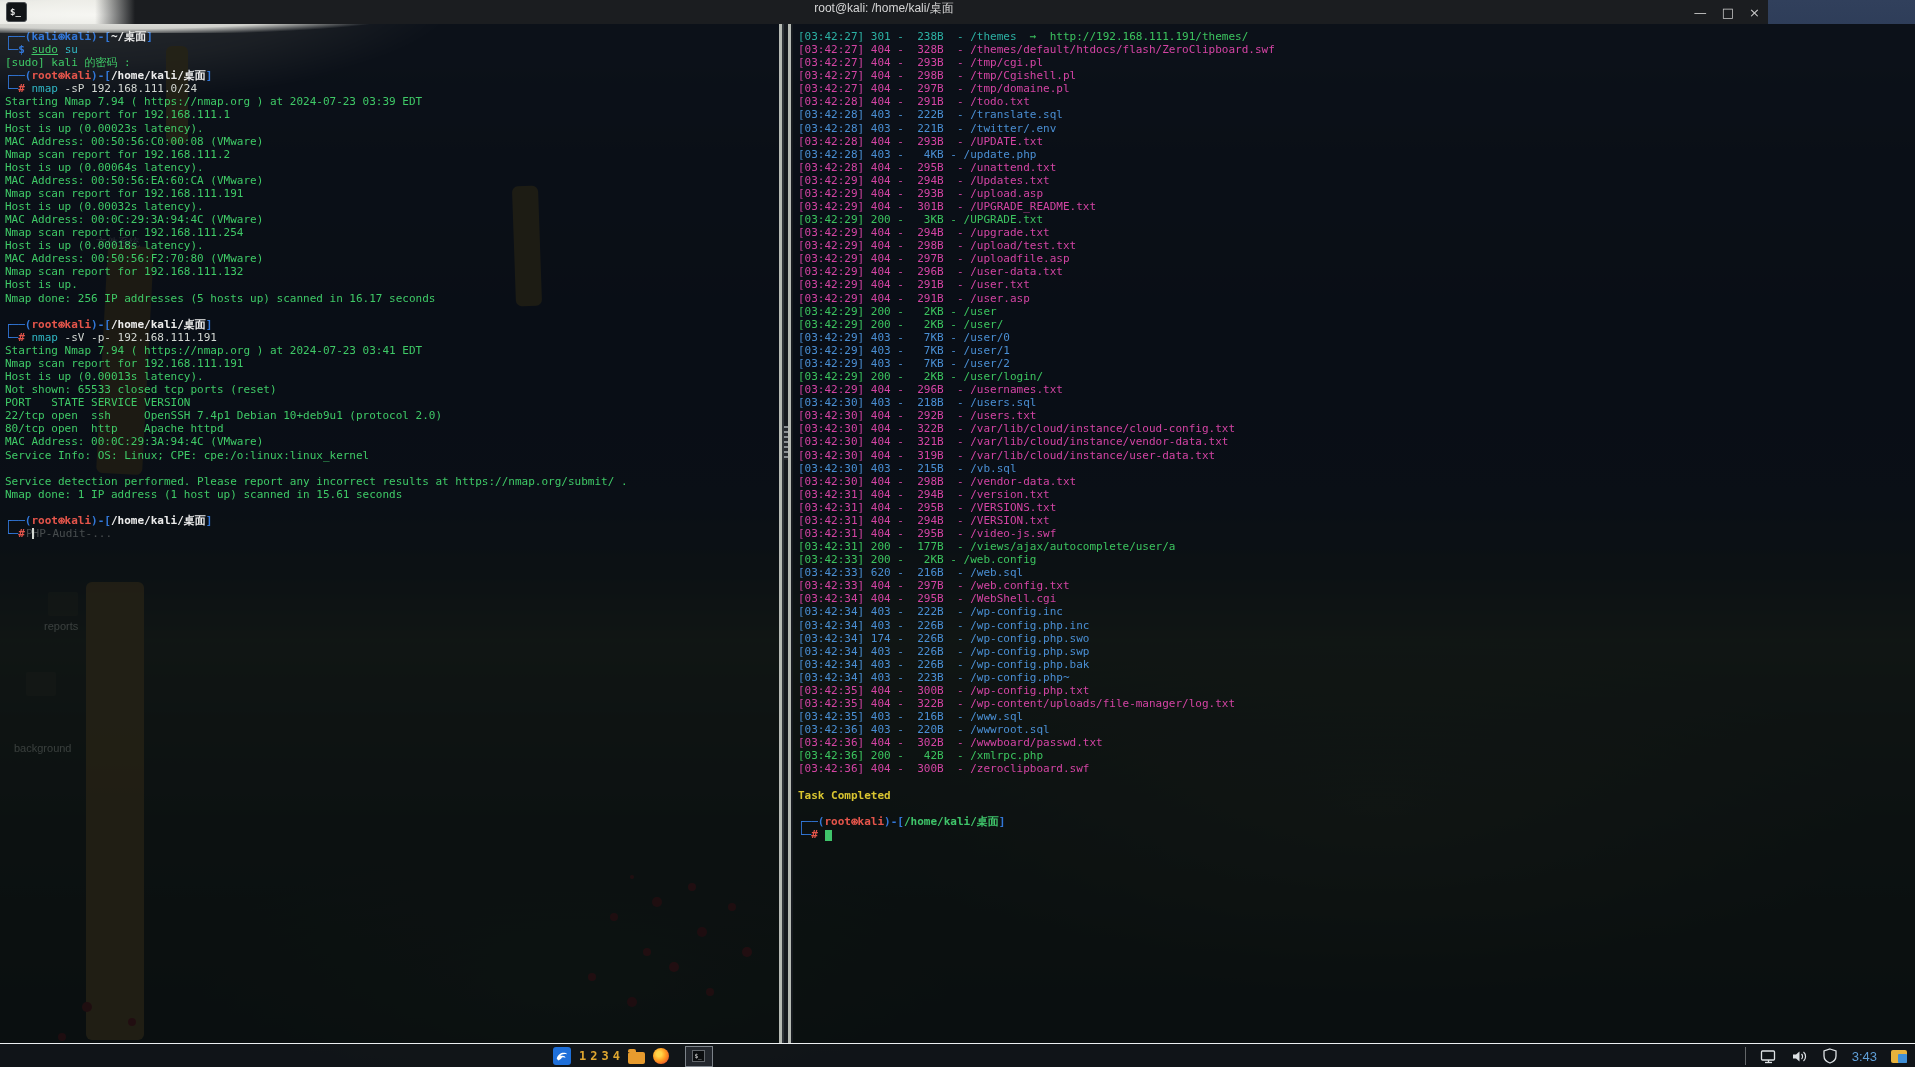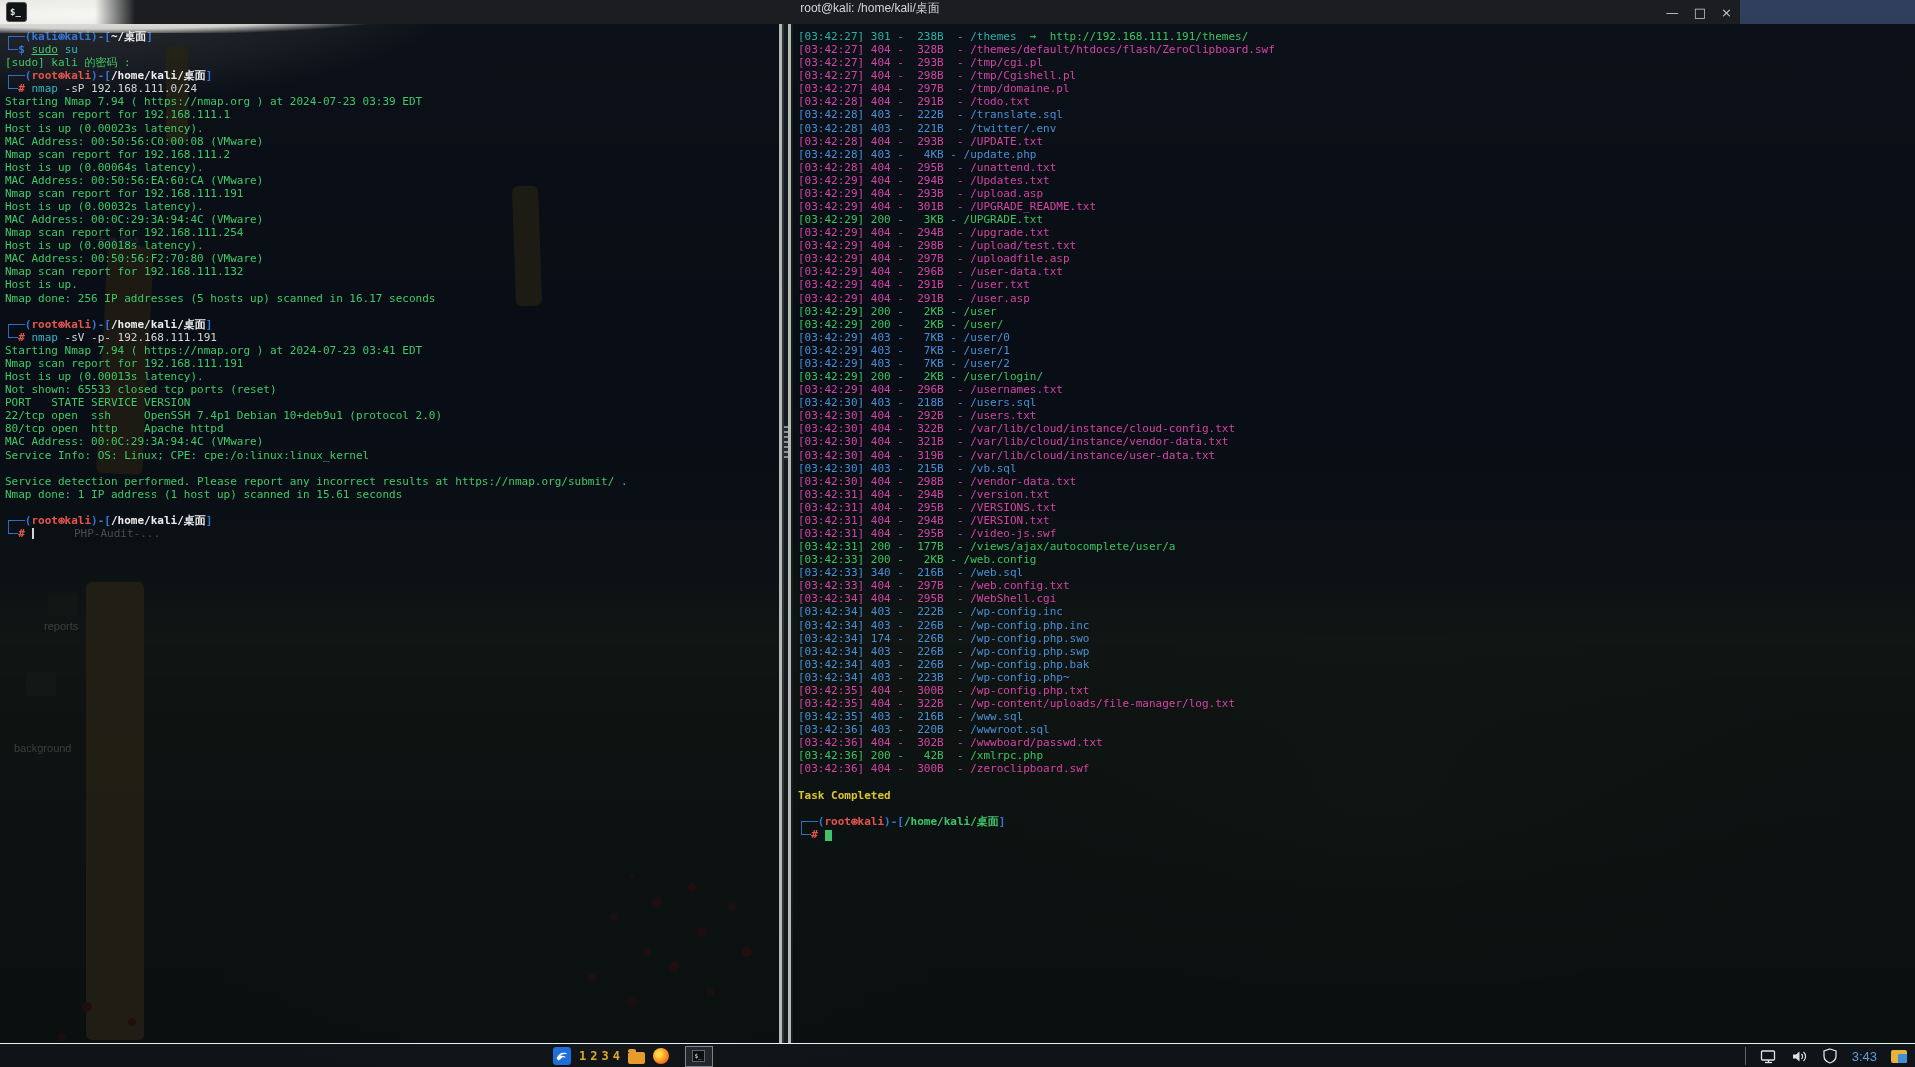--- a/index.html
+++ b/index.html
@@ -58,21 +58,21 @@
 
   .splitter{position:absolute;left:779px;top:0;bottom:0;width:14px;
     background:linear-gradient(90deg,#b6bab4 0 3px,#30353a 3px 5px,#171b20 5px 9px,#b6bab4 9px 12px,#171b20 12px 14px);}
   .sbhandle{position:absolute;left:784px;top:402px;width:4px;height:34px;
     background:repeating-linear-gradient(180deg,#8a8f94 0 2px,#23272c 2px 5px);}
 
   
   .cloudTop{position:absolute;left:0;top:0;width:370px;height:33px;z-index:6;
     background:radial-gradient(ellipse at 28% 45%,rgba(248,248,244,.96) 0%,rgba(238,238,232,.85) 55%,rgba(238,238,232,0) 80%);}
   .titlebar{position:absolute;left:0;top:0;width:1740px;height:24px;z-index:7;
-    background:linear-gradient(90deg,rgba(27,29,32,0) 0 95px,#1b1d20 135px,#1b1d20 100%);}
+    background:linear-gradient(90deg,rgba(27,29,32,0) 0 95px,#1b1d20 135px,#1b1d20 100%);padding-left:28px;}
   .appicon{position:absolute;left:6px;top:2px;width:21px;height:20px;z-index:8;background:#111417;
     border:1px solid #4a4e52;border-radius:3px;color:#e8e8e8;font:bold 9px/18px "DejaVu Sans Mono",monospace;
     text-align:left;padding-left:3px;box-sizing:border-box;}
   .title{position:absolute;left:0;right:0;top:0;height:24px;line-height:24px;text-align:center;
     color:#d6d6d6;font:12px "Liberation Sans",sans-serif;}
   .controls{position:absolute;right:8px;top:0;height:24px;display:flex;align-items:center;gap:15px;
     color:#c8c8c8;font:13px "DejaVu Sans",sans-serif;}
   .controls span{cursor:default;}
 
   
@@ -189,21 +189,21 @@
         <div class="tline"><span class="st404">[03:42:30] 404 -  321B  - /var/lib/cloud/instance/vendor-data.txt</span></div>
         <div class="tline"><span class="st404">[03:42:30] 404 -  319B  - /var/lib/cloud/instance/user-data.txt</span></div>
         <div class="tline"><span class="st403">[03:42:30] 403 -  215B  - /vb.sql</span></div>
         <div class="tline"><span class="st404">[03:42:30] 404 -  298B  - /vendor-data.txt</span></div>
         <div class="tline"><span class="st404">[03:42:31] 404 -  294B  - /version.txt</span></div>
         <div class="tline"><span class="st404">[03:42:31] 404 -  295B  - /VERSIONS.txt</span></div>
         <div class="tline"><span class="st404">[03:42:31] 404 -  294B  - /VERSION.txt</span></div>
         <div class="tline"><span class="st404">[03:42:31] 404 -  295B  - /video-js.swf</span></div>
         <div class="tline"><span class="st200">[03:42:31] 200 -  177B  - /views/ajax/autocomplete/user/a</span></div>
         <div class="tline"><span class="st200">[03:42:33] 200 -   2KB - /web.config</span></div>
-        <div class="tline"><span class="st403">[03:42:33] 340 -  216B  - /web.sql</span></div>
+        <div class="tline"><span class="st403">[03:42:33] 620 -  216B  - /web.sql</span></div>
         <div class="tline"><span class="st404">[03:42:33] 404 -  297B  - /web.config.txt</span></div>
         <div class="tline"><span class="st404">[03:42:34] 404 -  295B  - /WebShell.cgi</span></div>
         <div class="tline"><span class="st403">[03:42:34] 403 -  222B  - /wp-config.inc</span></div>
         <div class="tline"><span class="st403">[03:42:34] 403 -  226B  - /wp-config.php.inc</span></div>
         <div class="tline"><span class="st403">[03:42:34] 174 -  226B  - /wp-config.php.swo</span></div>
         <div class="tline"><span class="st403">[03:42:34] 403 -  226B  - /wp-config.php.swp</span></div>
         <div class="tline"><span class="st403">[03:42:34] 403 -  226B  - /wp-config.php.bak</span></div>
         <div class="tline"><span class="st403">[03:42:34] 403 -  223B  - /wp-config.php~</span></div>
         <div class="tline"><span class="st404">[03:42:35] 404 -  300B  - /wp-config.php.txt</span></div>
         <div class="tline"><span class="st404">[03:42:35] 404 -  322B  - /wp-content/uploads/file-manager/log.txt</span></div>
@@ -214,21 +214,21 @@
         <div class="tline"><span class="st404">[03:42:36] 404 -  300B  - /zeroclipboard.swf</span></div>
         <div class="tline">&nbsp;</div>
         <div class="tline"><span class="ty">Task Completed</span></div>
         <div class="tline">&nbsp;</div>
         <div class="tline"><span class="pb">┌──(</span><span class="pr">root⊛kali</span><span class="pb">)-[</span><span class="pg">/home/kali/桌面</span><span class="pb">]</span></div>
         <div class="tline"><span class="pb">└─</span><span class="pr">#</span><span class="df"> </span><span class="curR"> </span></div>
       </div>
   </div>
 </div>
 
-<div class="ghost" style="left:26px;top:527px;margin-left:48px;">PHP-Audit-...</div>
+<div class="ghost" style="left:26px;top:527px;">PHP-Audit-...</div>
 <div class="ghost sans" style="left:44px;top:620px;">reports</div>
 <div class="ghost sans" style="left:14px;top:742px;">background</div>
 <div class="ghost cjk" style="left:96px;top:235px;">文件系统</div>
 
 <div class="cloudTop"></div>
 <div class="titlebar">
   <div class="title">root@kali: /home/kali/桌面</div>
   <div class="controls">
     <span>—</span>
     <span>□</span>

